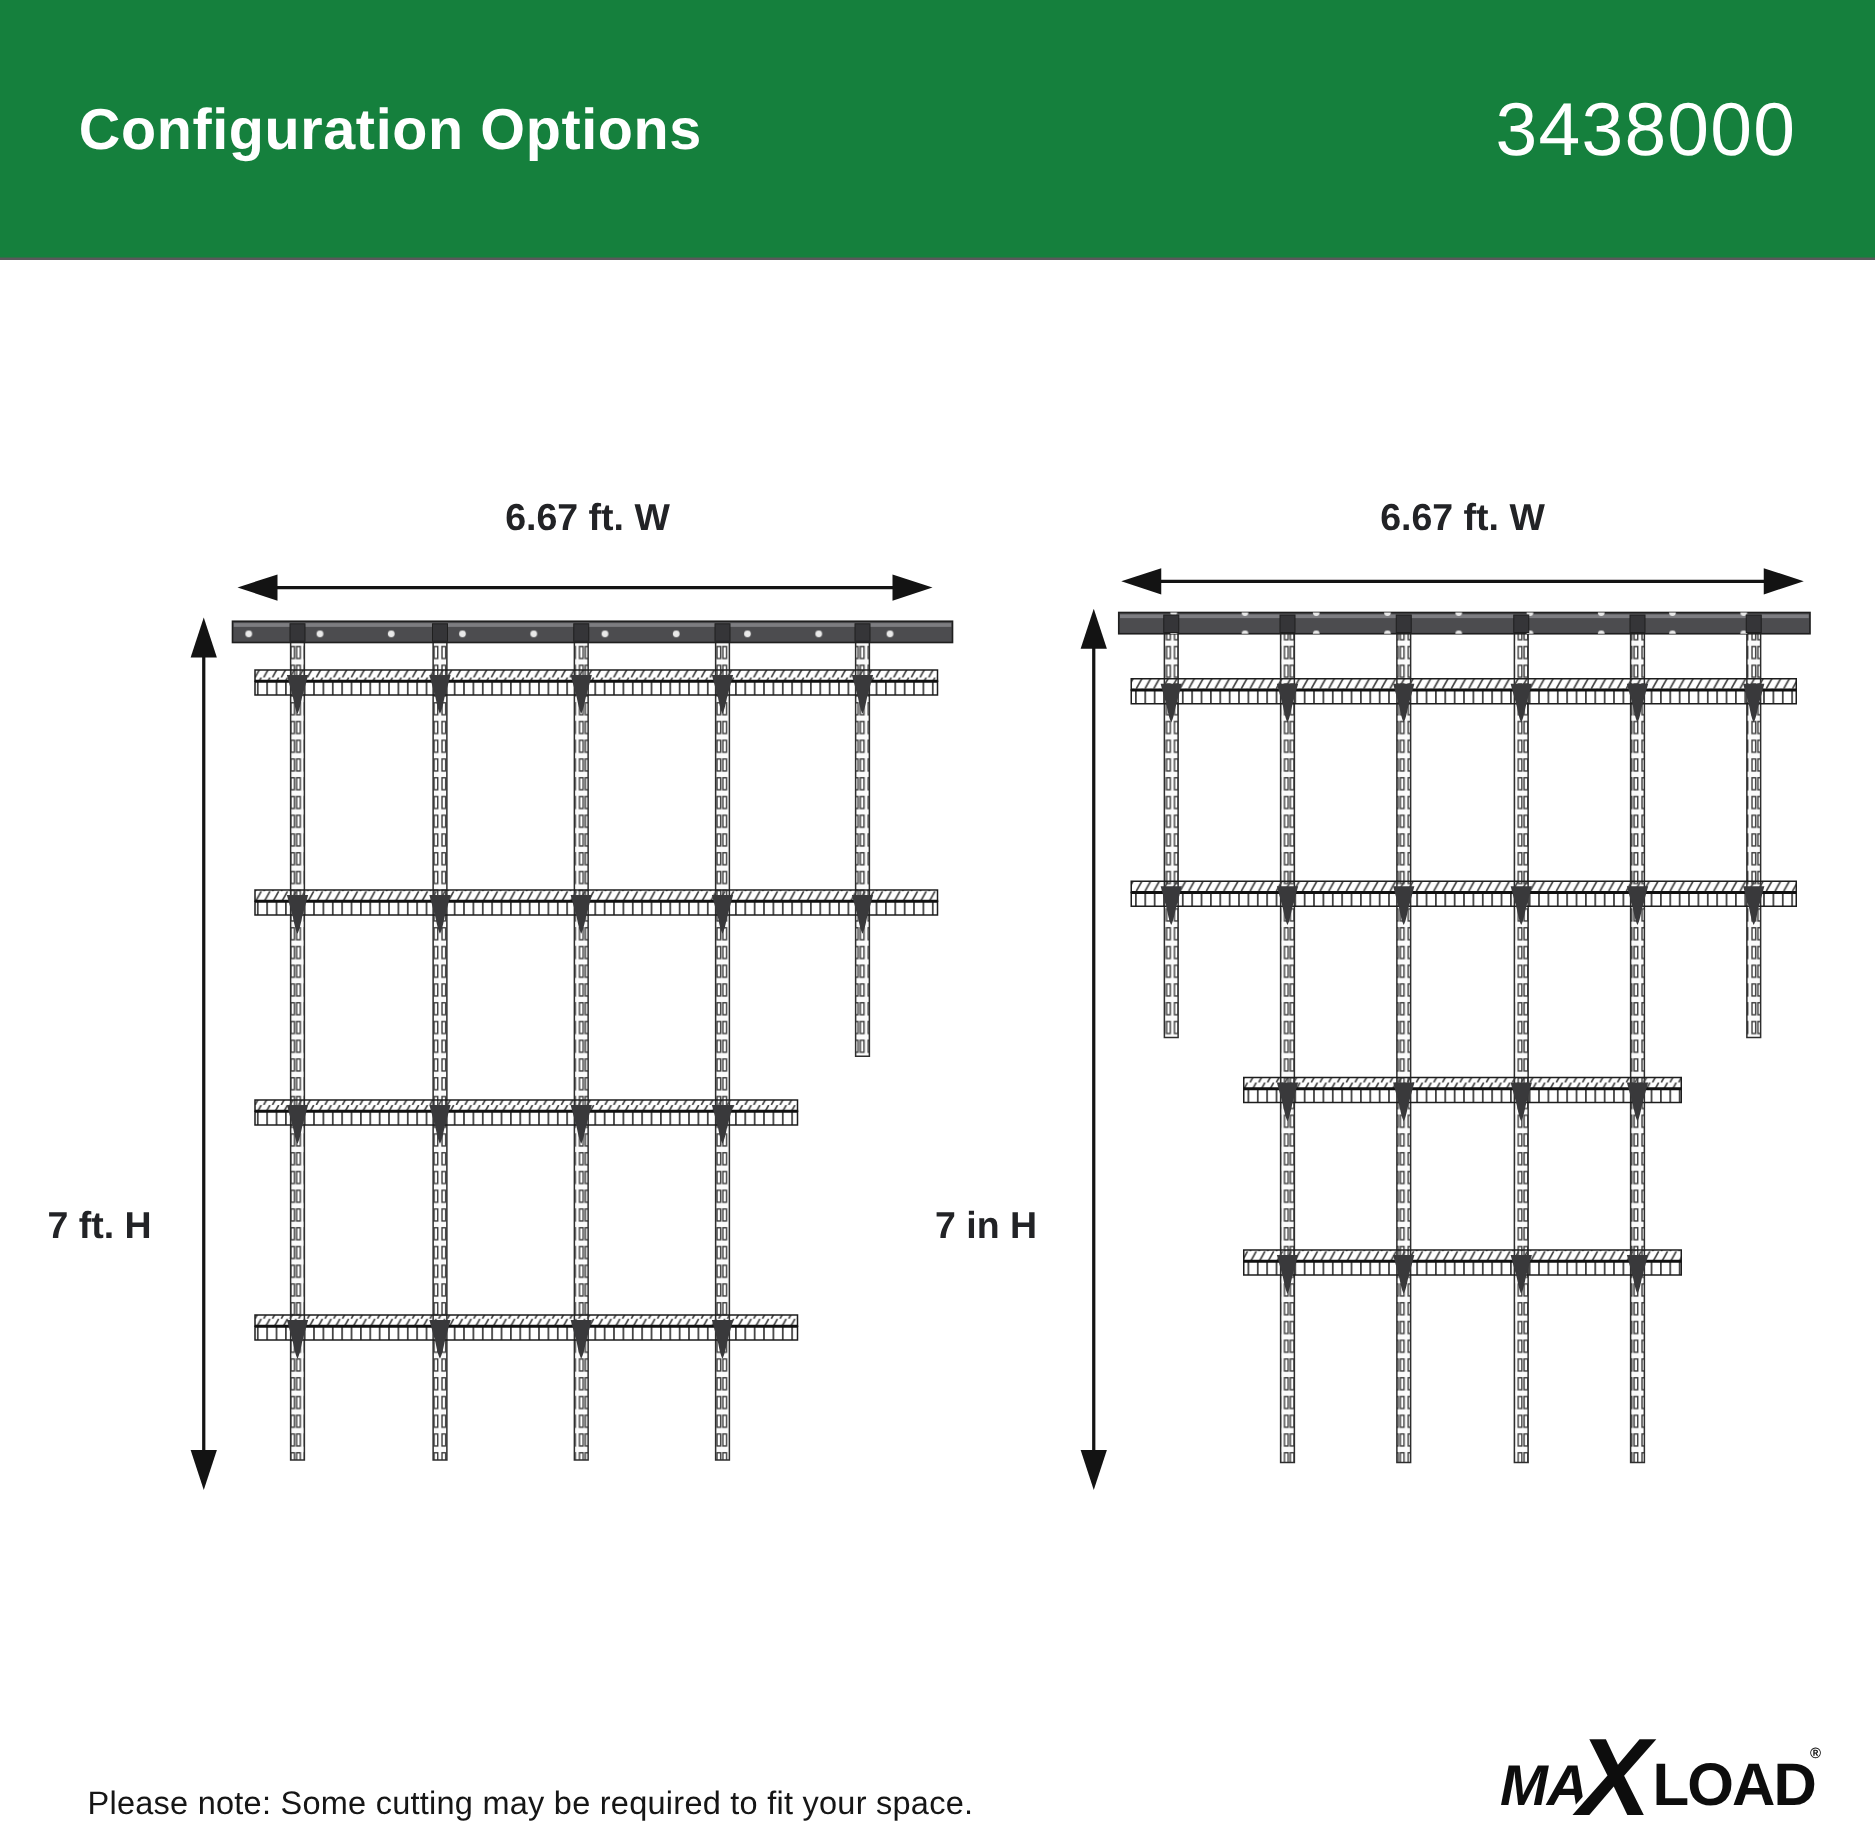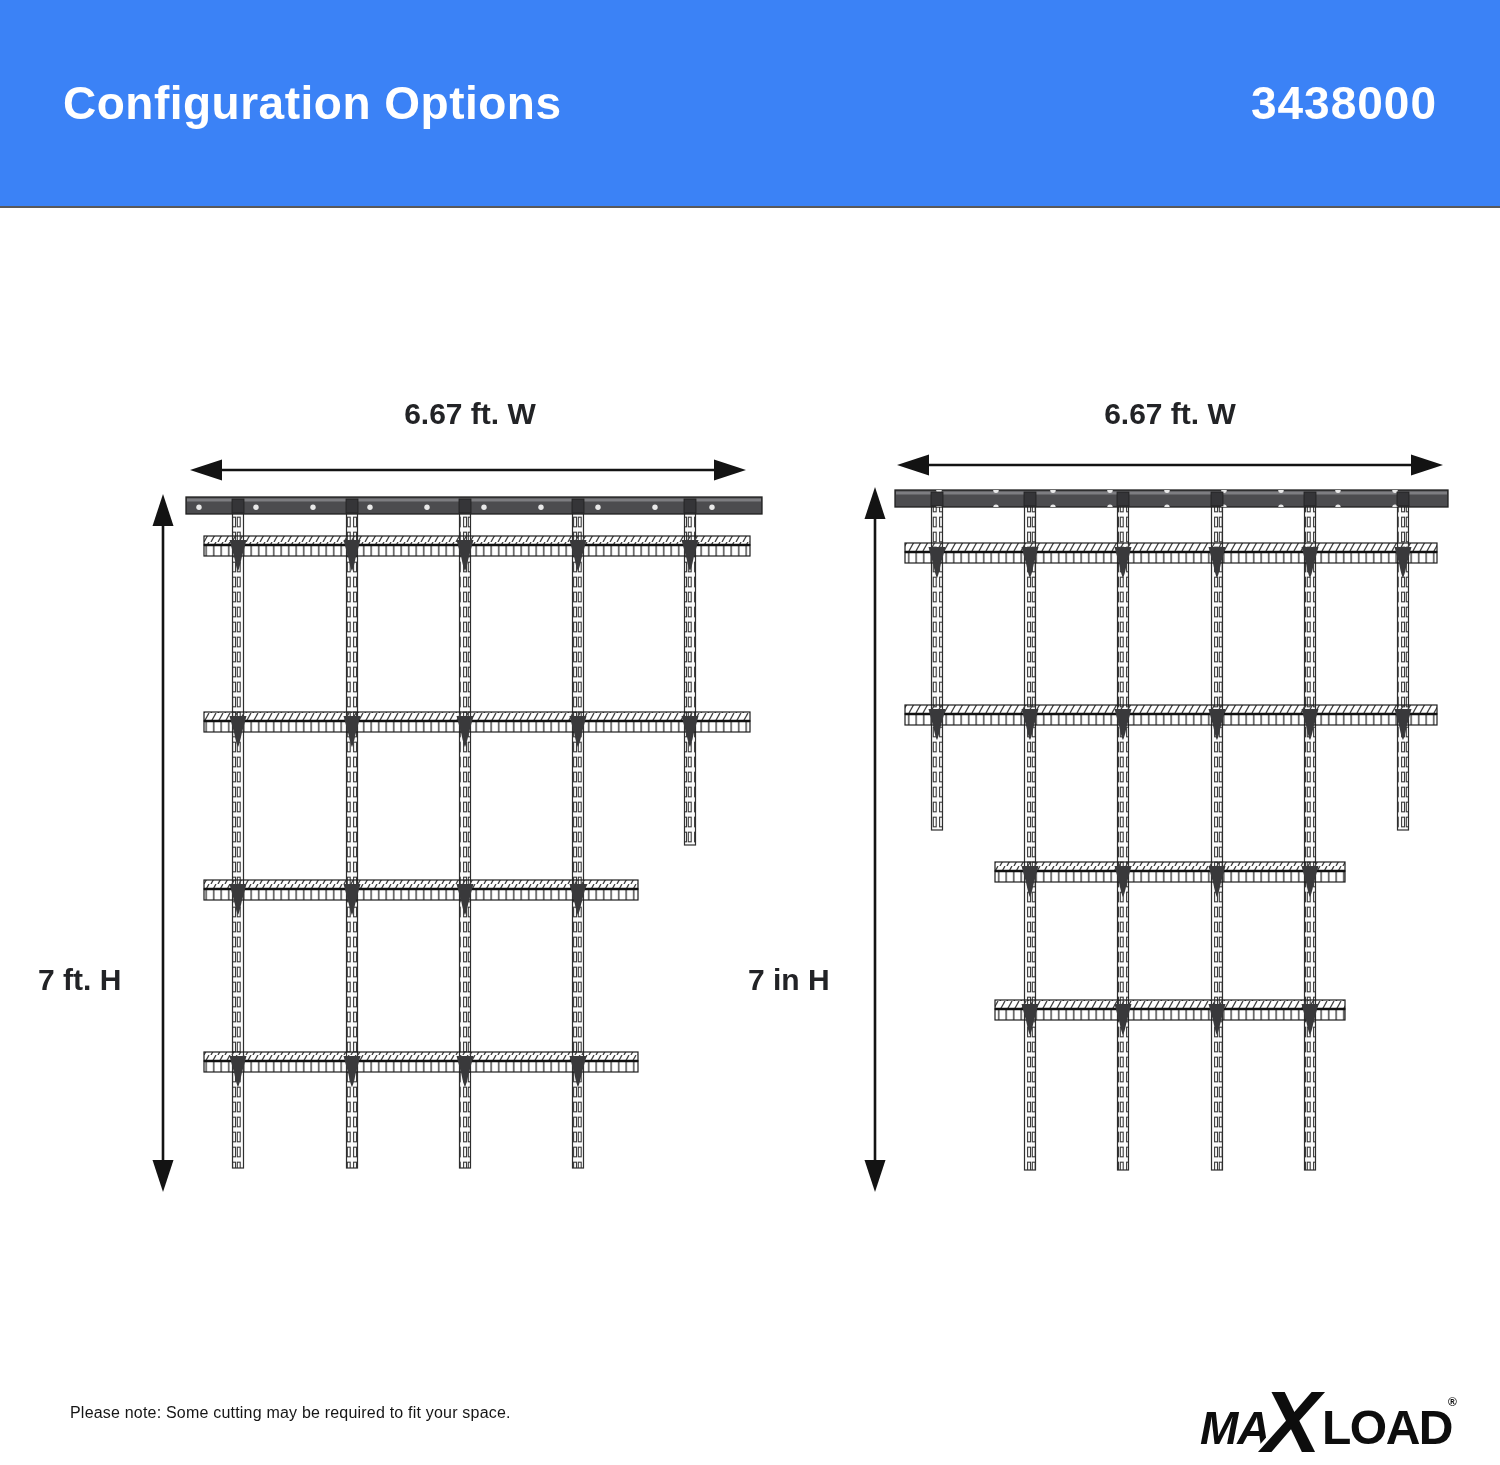--- a/index.html
+++ b/index.html
@@ -1,41 +1,41 @@
 <!DOCTYPE html>
 <html><head>
 <meta charset="utf-8">
 <style>
   html,body{margin:0;padding:0;background:#fff;}
   .canvas{position:relative;width:1500px;height:1465px;background:#ffffff;overflow:hidden;
           font-family:"Liberation Sans",sans-serif;}
   
-  .header{position:absolute;left:0;top:0;width:1500px;height:208px;background:#3b82f6;
+  .header{position:absolute;left:0;top:0;width:1500px;height:208px;background:#15803d;
           border-bottom:2px solid #59595b;display:flex;align-items:center;justify-content:space-between;
           padding:0 63px;box-sizing:border-box;}
   .header .title{color:#ffffff;font-size:46px;font-weight:800;letter-spacing:.5px;margin:0;}
-  .header .model{color:#ffffff;font-size:46px;font-weight:700;letter-spacing:1px;}
+  .header .model{color:#ffffff;font-size:60px;font-weight:400;letter-spacing:1px;}
   
   .diagram-svg{position:absolute;}
   #left-svg{left:0;top:380px;}
   #right-svg{left:740px;top:380px;}
   .dim-label{font-family:"Liberation Sans",sans-serif;font-size:30px;font-weight:700;fill:#222326;}
   .h-label{font-family:"Liberation Sans",sans-serif;font-size:30px;font-weight:700;fill:#222326;}
   .arrow-line{stroke:#131313;stroke-width:2.6;}
   .arrow-head{fill:#131313;}
   .rail-body{fill:#4c4c4f;stroke:#1f1f1f;stroke-width:1.3;}
   .rail-top{fill:#86868a;opacity:.85;}
   .rail-tab{fill:#353538;stroke:#1f1f1f;stroke-width:.8;}
   .standard{fill:url(#slots);stroke:#2e2e2e;stroke-width:1.2;}
   .shelf-top{fill:url(#deckDiag);stroke:#1d1d1d;stroke-width:1.2;}
   .shelf-front{fill:url(#deckTicks);stroke:#1d1d1d;stroke-width:1.2;}
   .shelf-rail{stroke:#111;stroke-width:2.4;}
   .bracket{fill:#39393b;}
   
-  .note{position:absolute;left:70px;top:1394px;font-size:16px;line-height:37px;color:#161616;
+  .note{position:absolute;left:70px;top:1424px;font-size:26px;line-height:37px;color:#161616;
         font-weight:400;letter-spacing:.2px;}
   #logo-svg{position:absolute;left:1200px;top:1388px;}
   .logo-ma{font-family:"Liberation Sans",sans-serif;font-style:italic;font-weight:800;font-size:46px;
            fill:#0d0d0d;letter-spacing:-1px;}
   .logo-x{font-family:"Liberation Sans",sans-serif;font-style:italic;font-weight:800;font-size:88px;
           fill:#0d0d0d;paint-order:stroke;stroke:#ffffff;stroke-width:7px;}
   .logo-load{font-family:"Liberation Sans",sans-serif;font-weight:800;font-size:48px;fill:#0d0d0d;
              letter-spacing:-1.5px;paint-order:stroke;stroke:#ffffff;stroke-width:3px;}
   .logo-reg{font-family:"Liberation Sans",sans-serif;font-weight:700;font-size:12px;fill:#0d0d0d;}
 </style>

